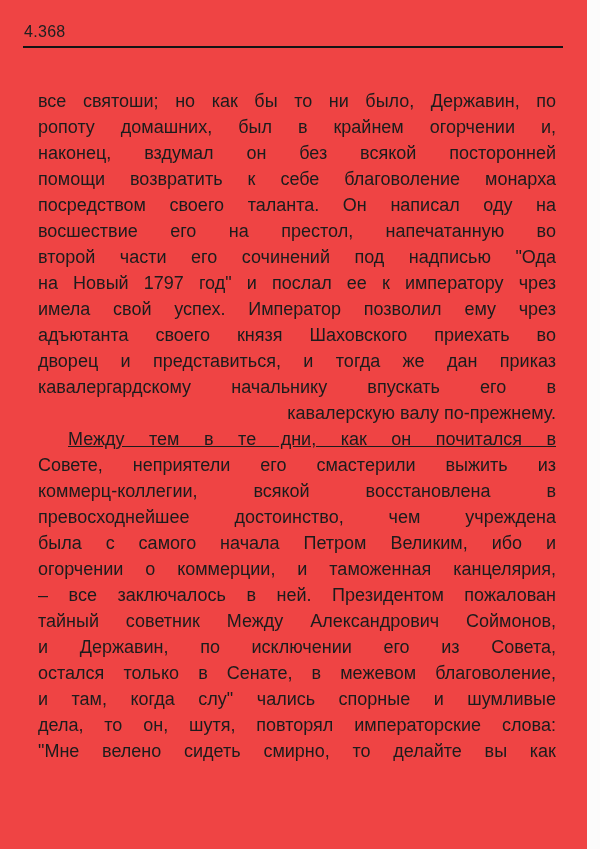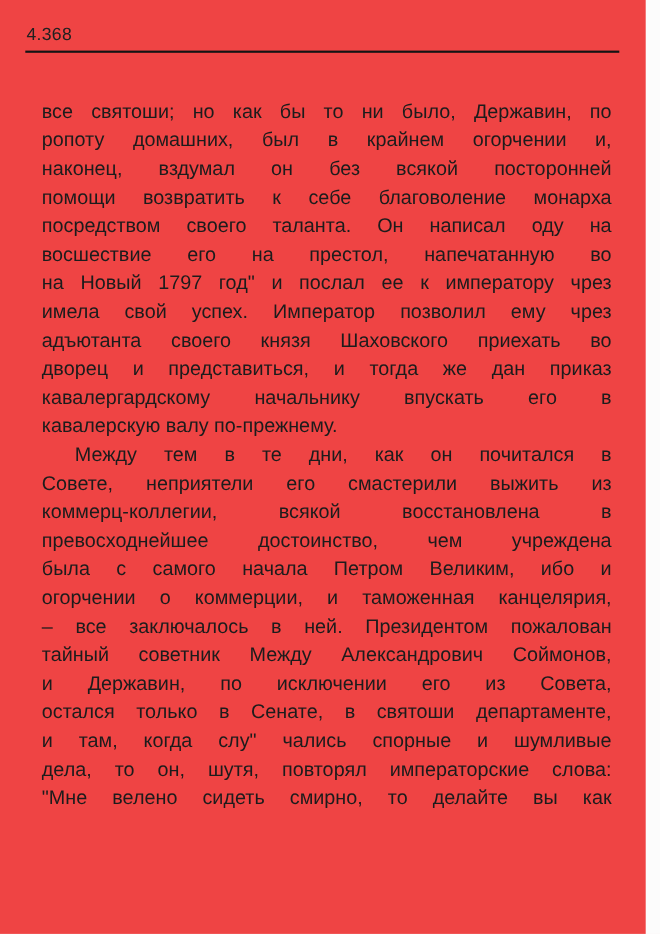--- a/index.html
+++ b/index.html
@@ -38,55 +38,57 @@
     top: 88px;
     width: 518px;
   }
   .line {
     font-size: 18px;
     line-height: 26px;
     text-align: justify;
     text-align-last: justify;
   }
   .line.plain {
-    text-align: left;
+    text-align: right;
     text-align-last: auto;
   }
   .line.indent {
     text-indent: 30px;
+    text-decoration: underline;
   }
 </style>
 </head>
 <body>
 
 <div class="page">
   <header>
     <div class="page-number">4.368</div>
     <div class="header-rule"></div>
   </header>
   <main class="text-body">
       <div class="line">все святоши; но как бы то ни было, Державин, по</div>
       <div class="line">ропоту домашних, был в крайнем огорчении и,</div>
       <div class="line">наконец, вздумал он без всякой посторонней</div>
       <div class="line">помощи возвратить к себе благоволение монарха</div>
       <div class="line">посредством своего таланта. Он написал оду на</div>
       <div class="line">восшествие его на престол, напечатанную во</div>
+      <div class="line">второй части его сочинений под надписью "Ода</div>
       <div class="line">на Новый 1797 год" и послал ее к императору чрез</div>
       <div class="line">имела свой успех. Император позволил ему чрез</div>
       <div class="line">адъютанта своего князя Шаховского приехать во</div>
       <div class="line">дворец и представиться, и тогда же дан приказ</div>
       <div class="line">кавалергардскому начальнику впускать его в</div>
       <div class="line plain">кавалерскую валу по-прежнему.</div>
       <div class="line indent">Между тем в те дни, как он почитался в</div>
       <div class="line">Совете, неприятели его смастерили выжить из</div>
       <div class="line">коммерц-коллегии, всякой восстановлена в</div>
       <div class="line">превосходнейшее достоинство, чем учреждена</div>
       <div class="line">была с самого начала Петром Великим, ибо и</div>
       <div class="line">огорчении о коммерции, и таможенная канцелярия,</div>
       <div class="line">– все заключалось в ней. Президентом пожалован</div>
       <div class="line">тайный советник Между Александрович Соймонов,</div>
       <div class="line">и Державин, по исключении его из Совета,</div>
-      <div class="line">остался только в Сенате, в святоши департаменте,</div>
+      <div class="line">остался только в Сенате, в межевом благоволение,</div>
       <div class="line">и там, когда слу" чались спорные и шумливые</div>
       <div class="line">дела, то он, шутя, повторял императорские слова:</div>
       <div class="line">"Мне велено сидеть смирно, то делайте вы как</div>
     </main>
 </div>
 
 </body></html>

